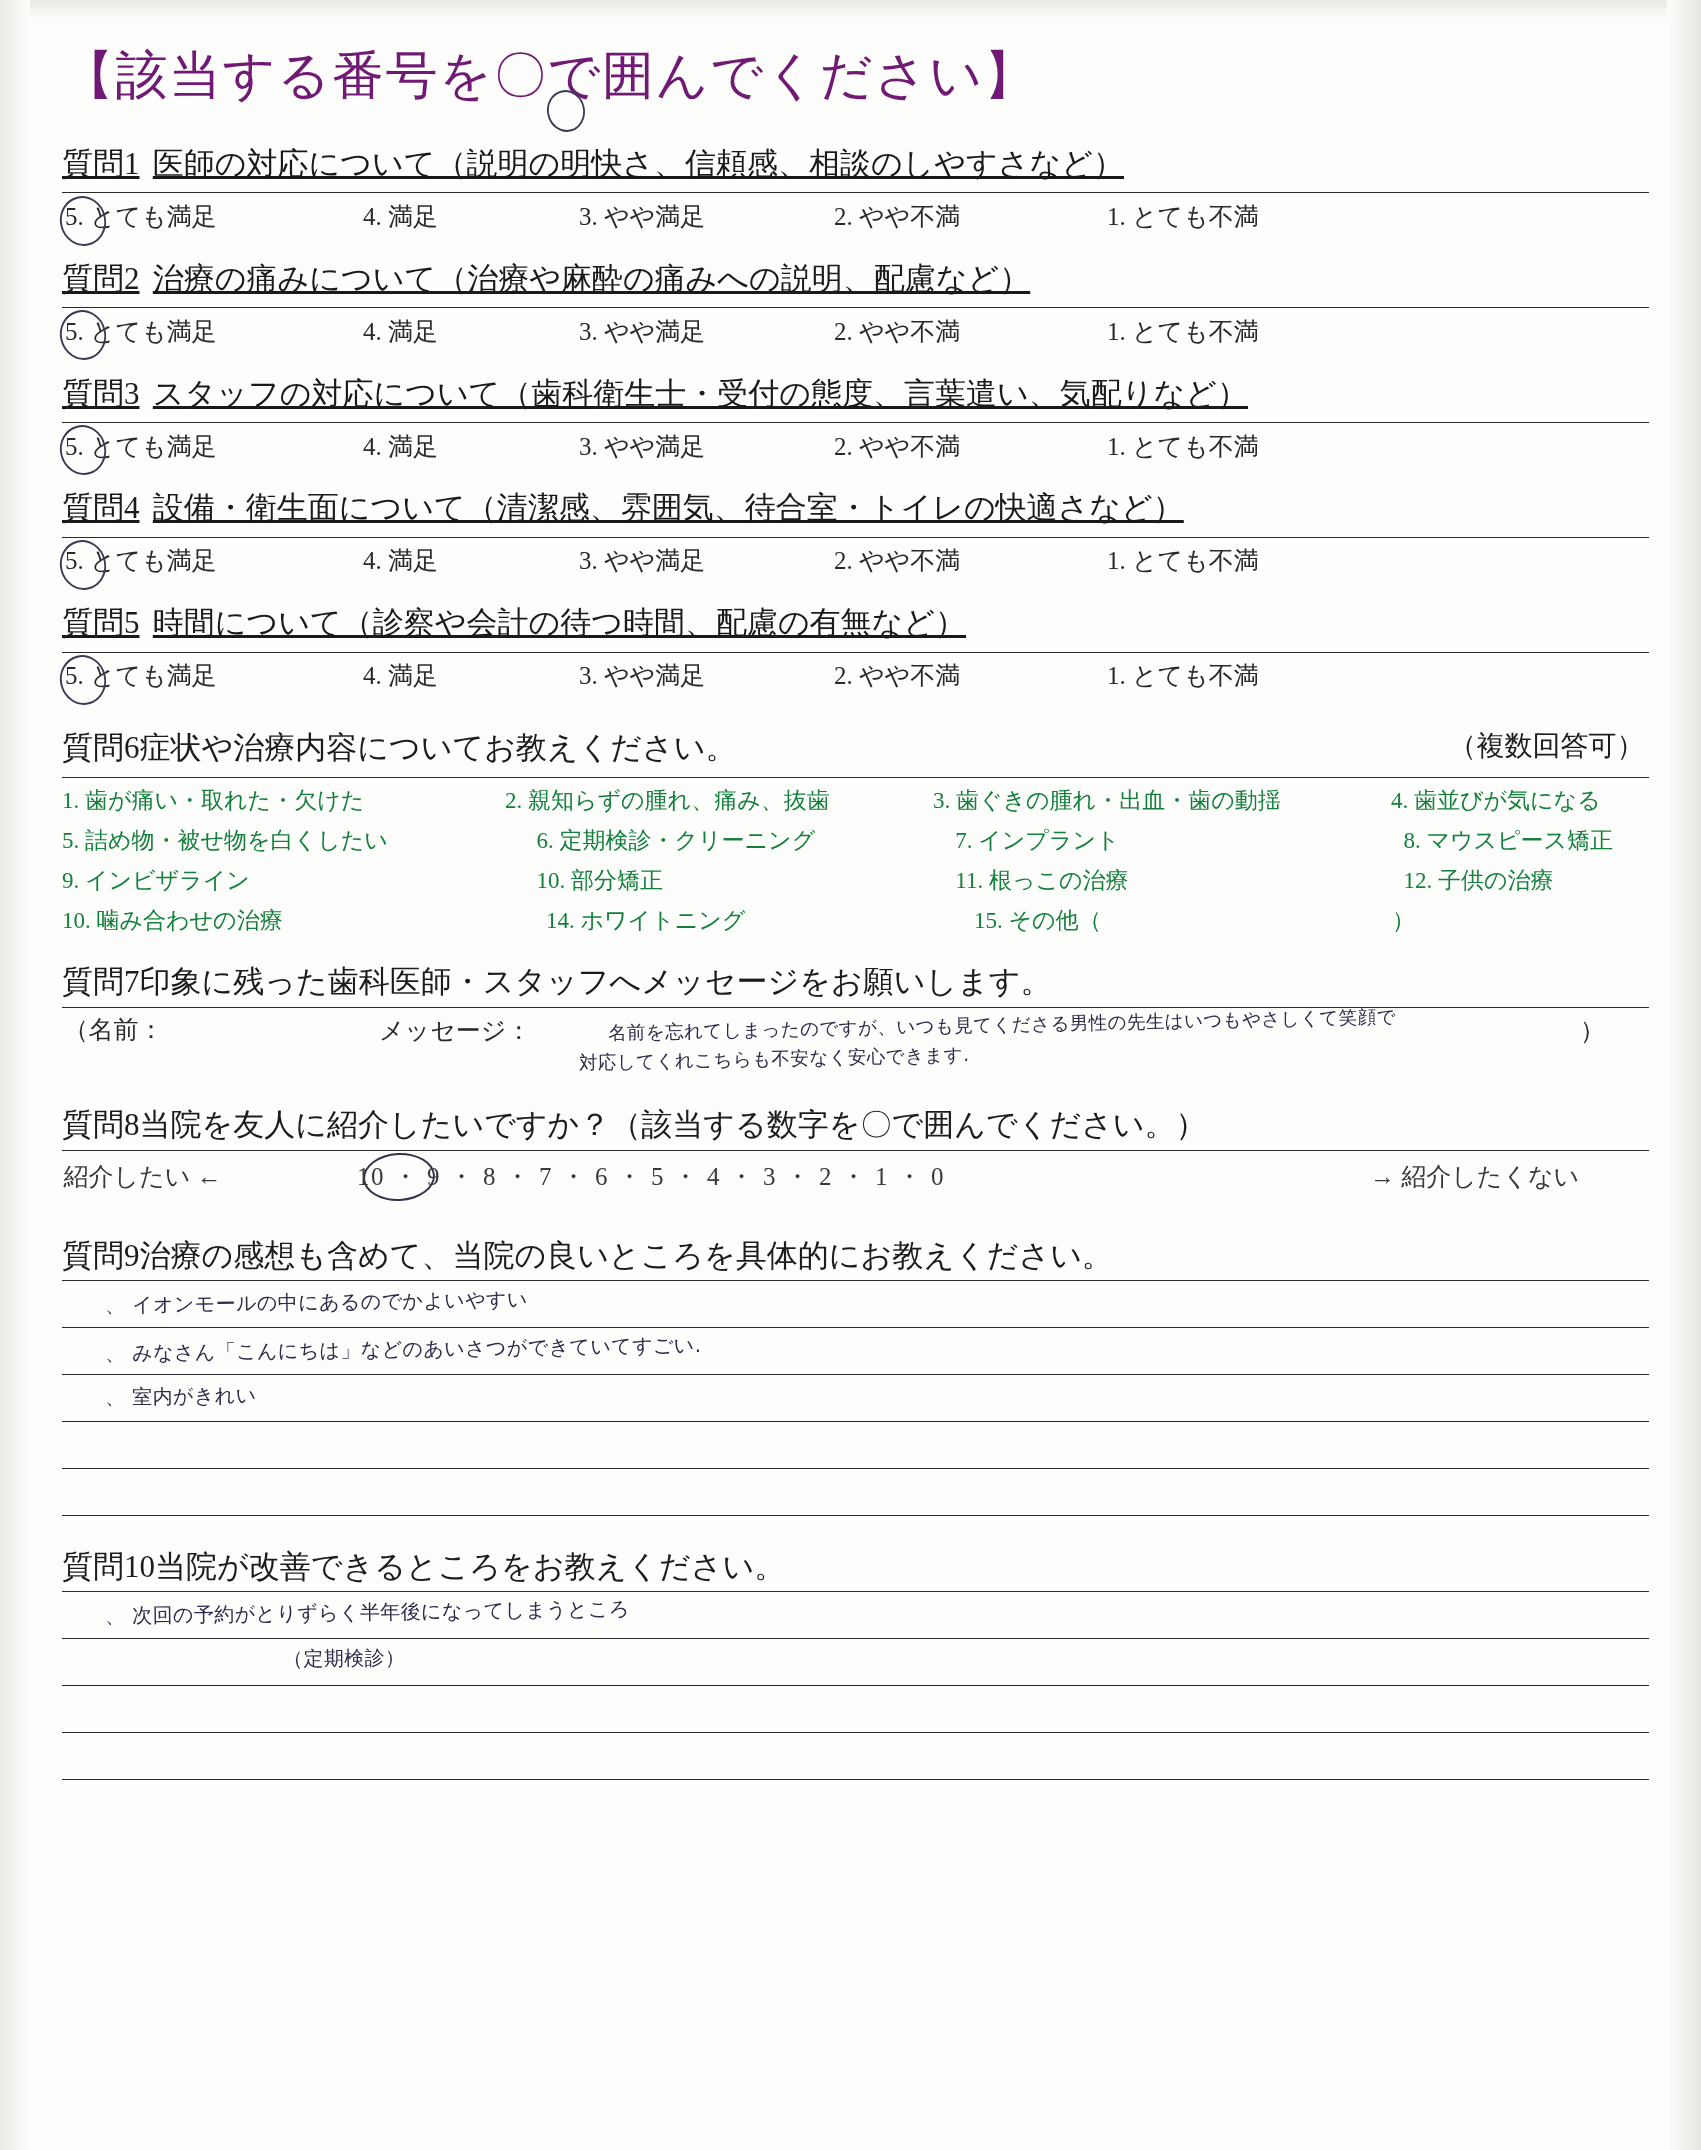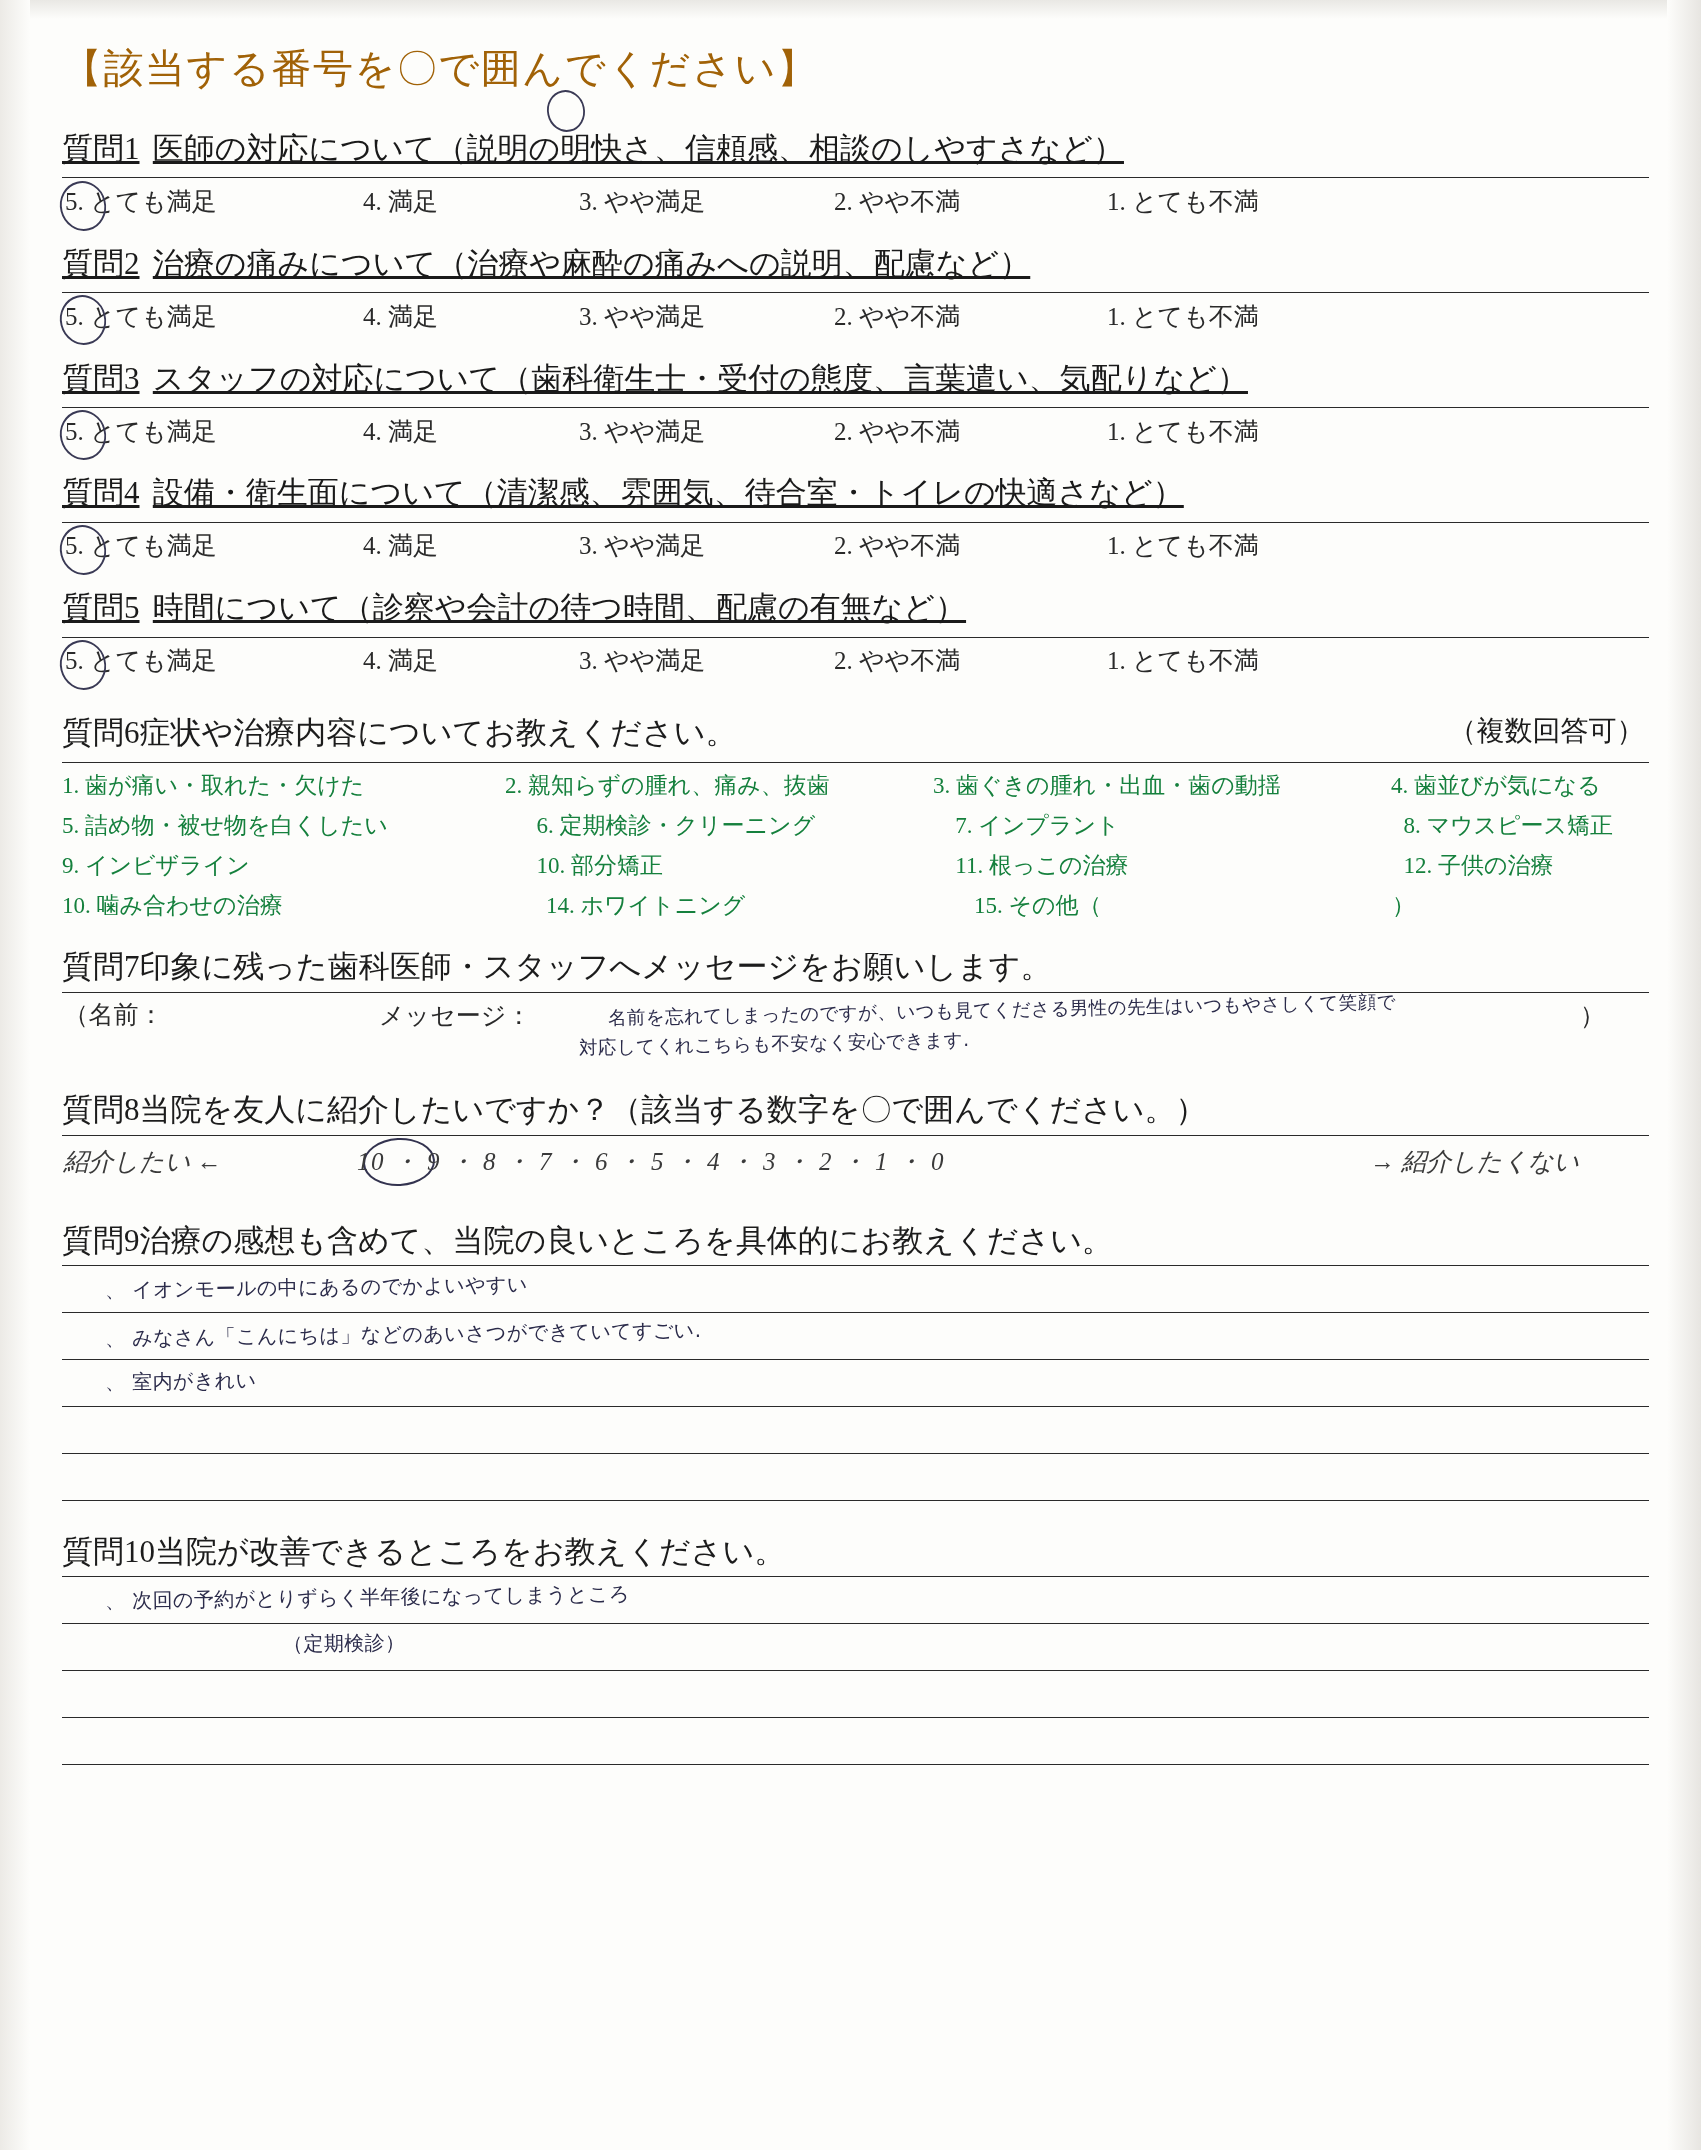--- a/index.html
+++ b/index.html
@@ -36,24 +36,24 @@
     background: linear-gradient(to left, #e7e5e1, #fdfdfb);
   }
   .content {
     position: absolute;
     left: 62px;
     top: 41px;
     width: 1587px;
   }
 
   .doc-title {
-    font-size: 40px;
+    font-size: 52px;
     letter-spacing: 1.5px;
     margin: 0 0 32px 0;
-    color: #a16207;
+    color: #701a75;
     font-weight: normal;
   }
 
   .q-block { margin-bottom: 14.8px; }
 
   .q-head {
     font-size: 31px;
     color: #1a1a1a;
     margin: 0 0 7.4px 0;
     white-space: nowrap;
@@ -165,21 +165,20 @@
   
   .q8-head { font-size: 31px; margin: 16px 0 4.4px 0; }
   .q8-row {
     border-top: 1.5px solid #2a2a2a;
     padding-top: 7.4px;
     font-size: 25px;
     color: #3a3a3a;
     position: relative;
     height: 47px;
     white-space: nowrap;
-    font-style: italic;
   }
   .q8-left { position: absolute; left: 1.5px; top: 8.9px; }
   .q8-nums { position: absolute; left: 295px; top: 8.9px; letter-spacing: 1.5px; }
   .q8-right { position: absolute; left: 1308px; top: 8.9px; }
   .q8-circle {
     position: absolute;
     left: 301px;
     top: 1.5px;
     width: 68px;
     height: 44px;

